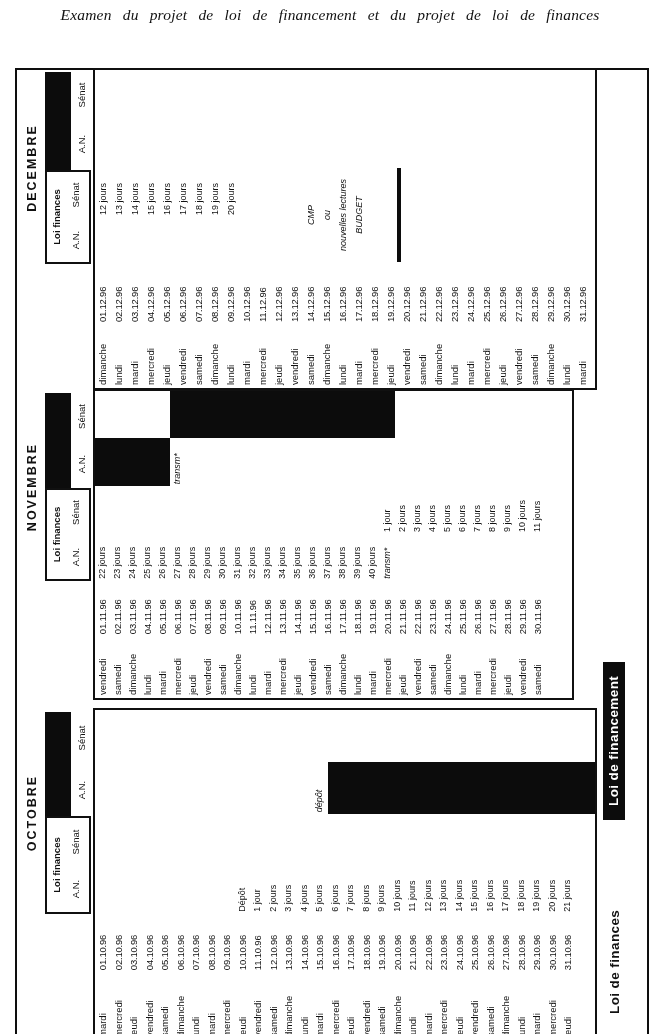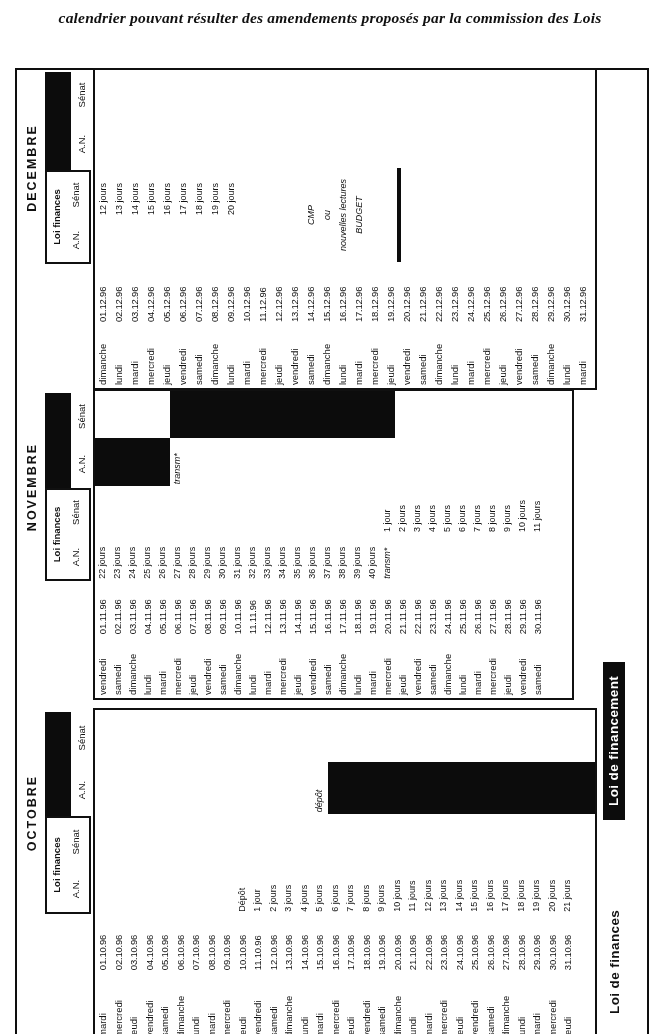--- a/index.html
+++ b/index.html
@@ -63,21 +63,21 @@
   .legend-financement{
     position:absolute;left:214px;top:588px;font-size:13.5px;font-weight:700;
     color:#fff;background:#0c0c0c;padding:3px 14px 4px 14px;
     letter-spacing:.4px;white-space:nowrap;
   }
 </style>
 </head>
 <body>
 
 <div class="page-title">
-  <div class="title-line2">calendrier pouvant résulter des amendements proposés par la commission des Lois</div>
+  <div class="title-line1">Examen du projet de loi de financement et du projet de loi de finances</div>
 </div>
 
 <div class="outer-frame"></div>
 
 <div class="sheet" id="sheet">
 
   <div class="legend-finances">Loi de finances</div>
   <div class="legend-financement">Loi de financement</div>
 <div class="month" style="left: -8px; width: 336px;">
       <div class="month-name" style="margin-left: 128px; width: 202px;">OCTOBRE</div>

